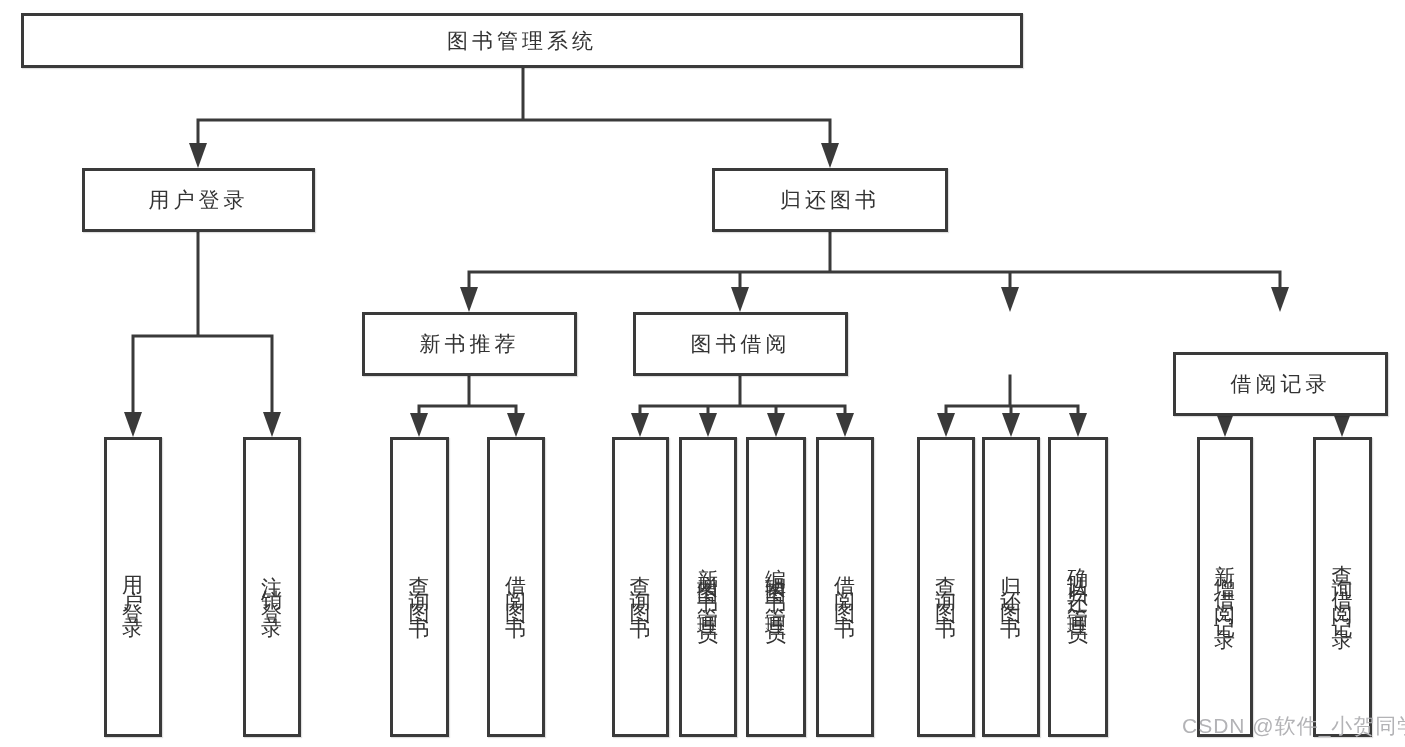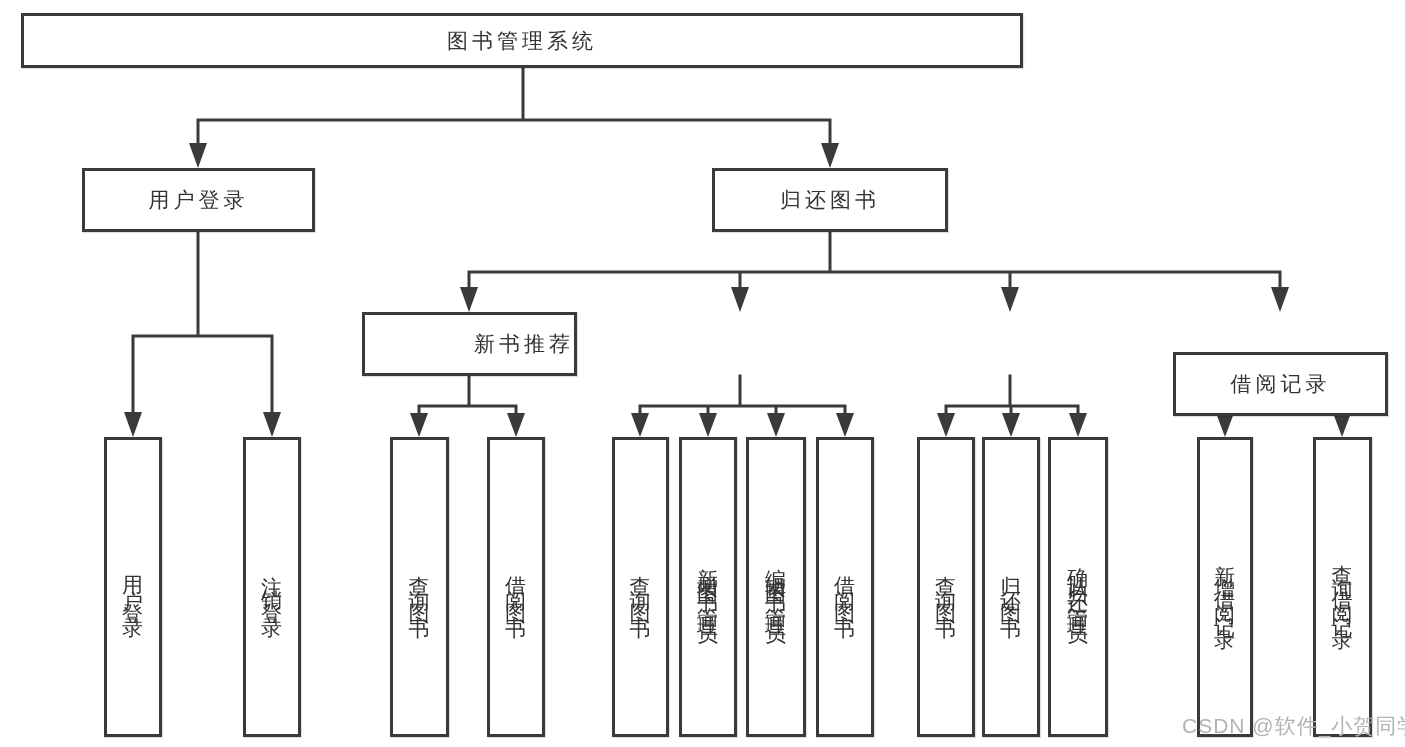--- a/index.html
+++ b/index.html
@@ -106,22 +106,25 @@
     <span class="hlabel">图书管理系统</span>
   </div>
 
   <div class="node" style="left:82px; top:168px; width:233px; height:64px;">
     <span class="hlabel">用户登录</span>
   </div>
   <div class="node" style="left:712px; top:168px; width:236px; height:64px;">
     <span class="hlabel">归还图书</span>
   </div>
 
-  <div class="node" style="left:362px; top:312px; width:215px; height:64px;justify-content:flex-end;">
+  <div class="node" style="left:362px; top:312px; width:215px; height:64px;">
     <span class="hlabel">新书推荐</span>
+  </div>
+  <div class="node" style="left:633px; top:312px; width:215px; height:64px;">
+    <span class="hlabel">图书借阅</span>
   </div>
   <div class="node" style="left:1173px; top:312px; width:215px; height:64px;margin-top:40px;">
     <span class="hlabel">借阅记录</span>
   </div>
 
   <div class="node leaf" style="left:104px; top:437px; width:58px; height:300px;">
     <span class="vlabel">用户登录</span>
   </div>
   <div class="node leaf" style="left:243px; top:437px; width:58px; height:300px;">
     <span class="vlabel">注销登录</span>

